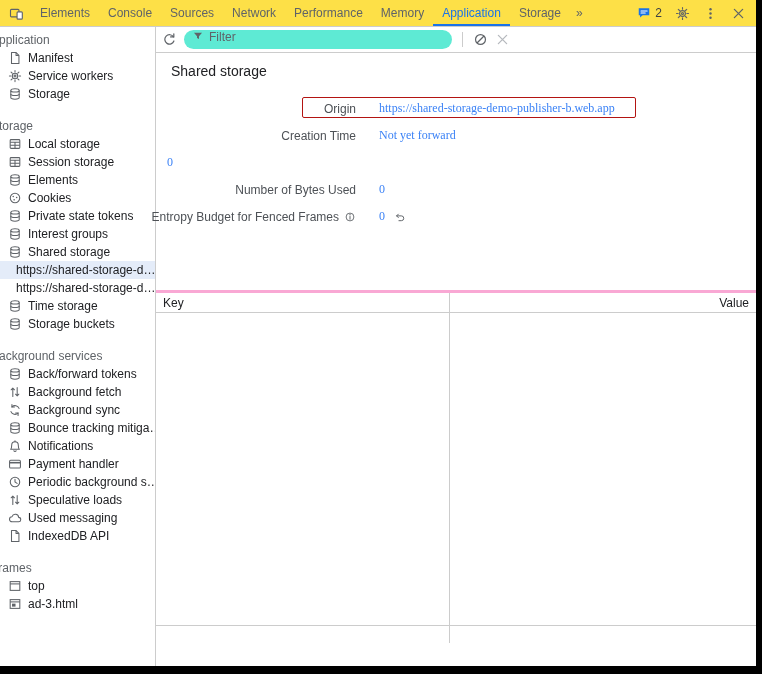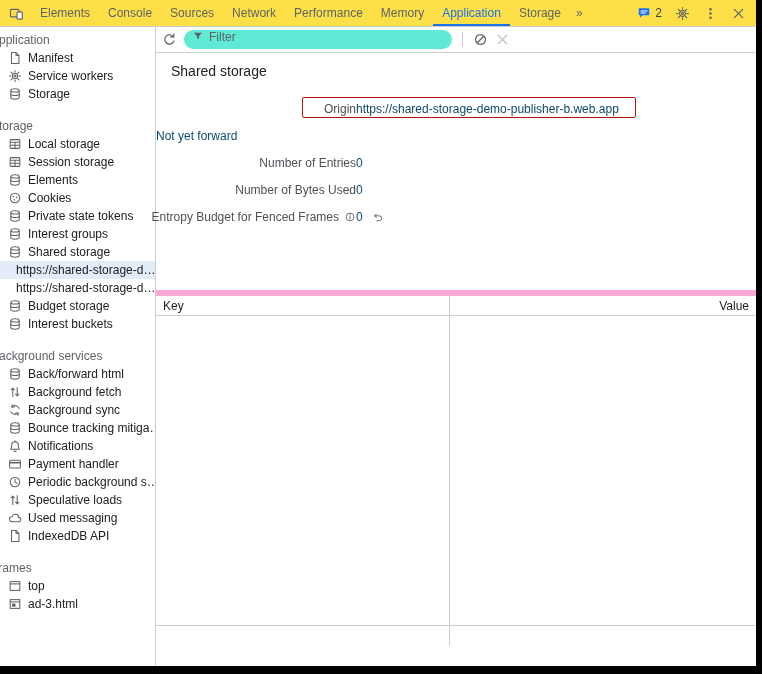--- a/index.html
+++ b/index.html
@@ -42,31 +42,31 @@
     gap:7px;padding:0 6px;box-sizing:border-box;}
   .filter-box{display:flex;align-items:flex-start;gap:5px;background:#5eead4;border-radius:10px;
     height:19px;padding:0 8px;width:252px;box-sizing:content-box;}
   .filter-input{border:0;outline:0;background:transparent;font:inherit;color:#202124;flex:1;min-width:0;padding:0;}
   .filter-input::placeholder{color:#5f6368;}
   .sep{width:1px;height:15px;background:#ccc;margin:0 3px;}
   .tb-btn.disabled .ic{color:#b6b9be;}
 
   .view-title{font-size:14px;font-weight:400;margin:10px 0 0 15px;color:#202124;}
   .fields{margin-top:16px;}
-  .f-row{display:flex;align-items:center;height:27px;position:relative;}
+  .f-row{display:flex;align-items:center;height:27px;position:relative;gap:12px;}
   .f-label{width:200px;flex:none;display:flex;justify-content:flex-end;align-items:center;gap:5px;
     color:#4d5156;white-space:nowrap;}
-  .f-value{margin-left:0;display:flex;align-items:center;gap:9px;color:#0c4a6e;white-space:nowrap;}
+  .f-value{margin-left:11px;display:flex;align-items:center;gap:9px;color:#3b82f6;white-space:nowrap;font-family:Liberation Serif, serif;}
   .hl-box{position:absolute;left:146px;top:2px;width:332px;height:19px;
     border:1.5px solid #b31412;border-radius:2px;pointer-events:none;}
   .undo{cursor:pointer;}
   .info{cursor:pointer;}
 
   .grid{position:absolute;left:0;right:0;top:263px;height:336px;box-sizing:border-box;
-    border-top:6px solid #f9a8d4;border-bottom:1px solid #ccc;}
+    border-top:3px solid #f9a8d4;border-bottom:1px solid #ccc;}
   .grid-header{display:flex;height:20px;border-bottom:1px solid #ccc;box-sizing:border-box;}
   .gh{padding:3px 7px;box-sizing:border-box;color:#202124;}
   .gh-key{width:294px;border-right:1px solid #ccc;}
   .gh-value{flex:1;text-align:right;}
   .grid-body{position:absolute;left:0;right:0;top:20px;bottom:0;background:#fff;}
   .grid-divider{position:absolute;left:293px;top:0;width:1px;height:330px;background:#ccc;}
 
   
   .edge-right{position:absolute;top:0;right:0;width:6px;height:674px;background:#000;z-index:20;}
   .edge-bottom{position:absolute;left:0;bottom:0;width:762px;height:8px;background:#000;z-index:20;}
@@ -318,35 +318,35 @@
     <div class="s-item sub selected">
       <span class="s-label">https://shared-storage-d…</span>
     </div>
     <div class="s-item sub">
       <span class="s-label">https://shared-storage-d…</span>
     </div>
     <div class="s-item">
       <svg class="ic">
           <use href="#i-db"></use>
         </svg>
-      <span class="s-label">Budget storage</span>
-    </div>
-    <div class="s-item">
-      <svg class="ic">
-          <use href="#i-db"></use>
-        </svg>
-      <span class="s-label">Interest buckets</span>
+      <span class="s-label">Time storage</span>
+    </div>
+    <div class="s-item">
+      <svg class="ic">
+          <use href="#i-db"></use>
+        </svg>
+      <span class="s-label">Storage buckets</span>
     </div>
 
     <div class="s-header">Background services</div>
     <div class="s-item">
       <svg class="ic">
           <use href="#i-db"></use>
         </svg>
-      <span class="s-label">Back/forward html</span>
+      <span class="s-label">Back/forward tokens</span>
     </div>
     <div class="s-item">
       <svg class="ic">
           <use href="#i-arrows"></use>
         </svg>
       <span class="s-label">Background fetch</span>
     </div>
     <div class="s-item">
       <svg class="ic">
           <use href="#i-sync"></use>
@@ -440,24 +440,24 @@
 
   <h2 class="view-title">Shared storage</h2>
 
   <div class="fields">
     <div class="f-row">
       <div class="f-label">Origin</div>
       <div class="f-value">https://shared-storage-demo-publisher-b.web.app</div>
       <div class="hl-box"></div>
     </div>
     <div class="f-row">
+      <div class="f-label">Creation Time</div>
       <div class="f-value">Not yet forward</div>
     </div>
     <div class="f-row">
-      <div class="f-label">Number of Entries</div>
       <div class="f-value">0</div>
     </div>
     <div class="f-row">
       <div class="f-label">Number of Bytes Used</div>
       <div class="f-value">0</div>
     </div>
     <div class="f-row">
       <div class="f-label">
         <span>Entropy Budget for Fenced Frames</span>
         <svg class="ic small info">

